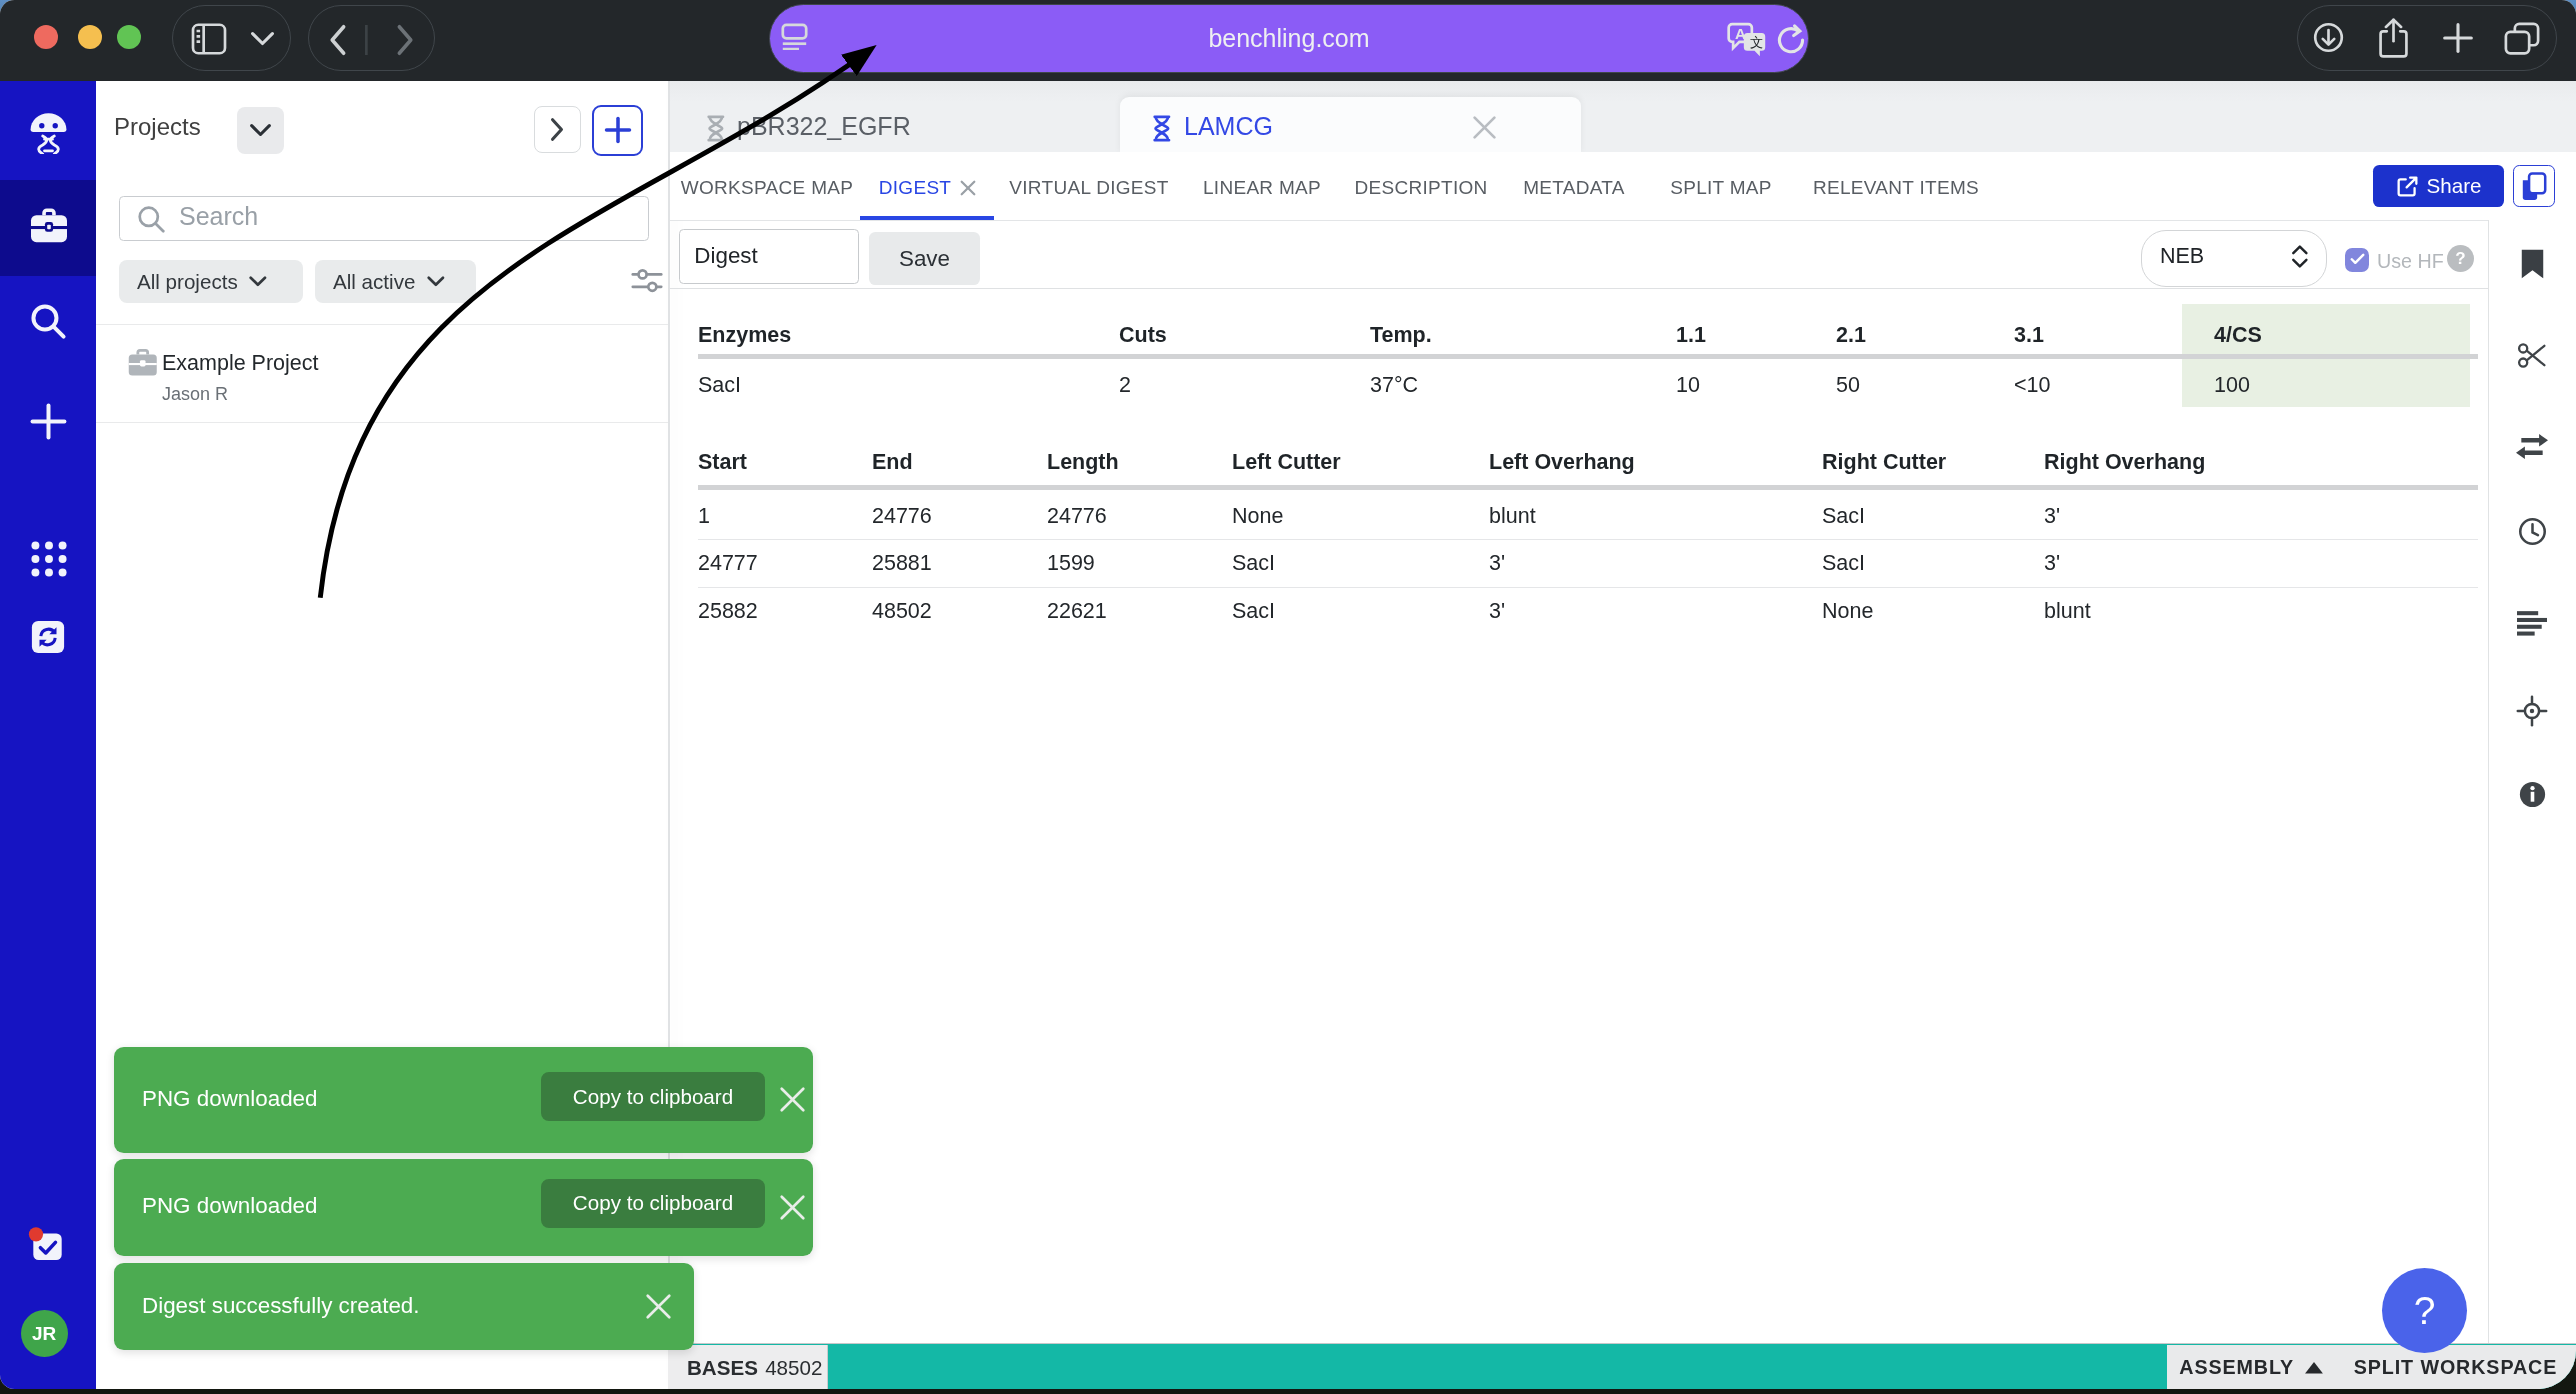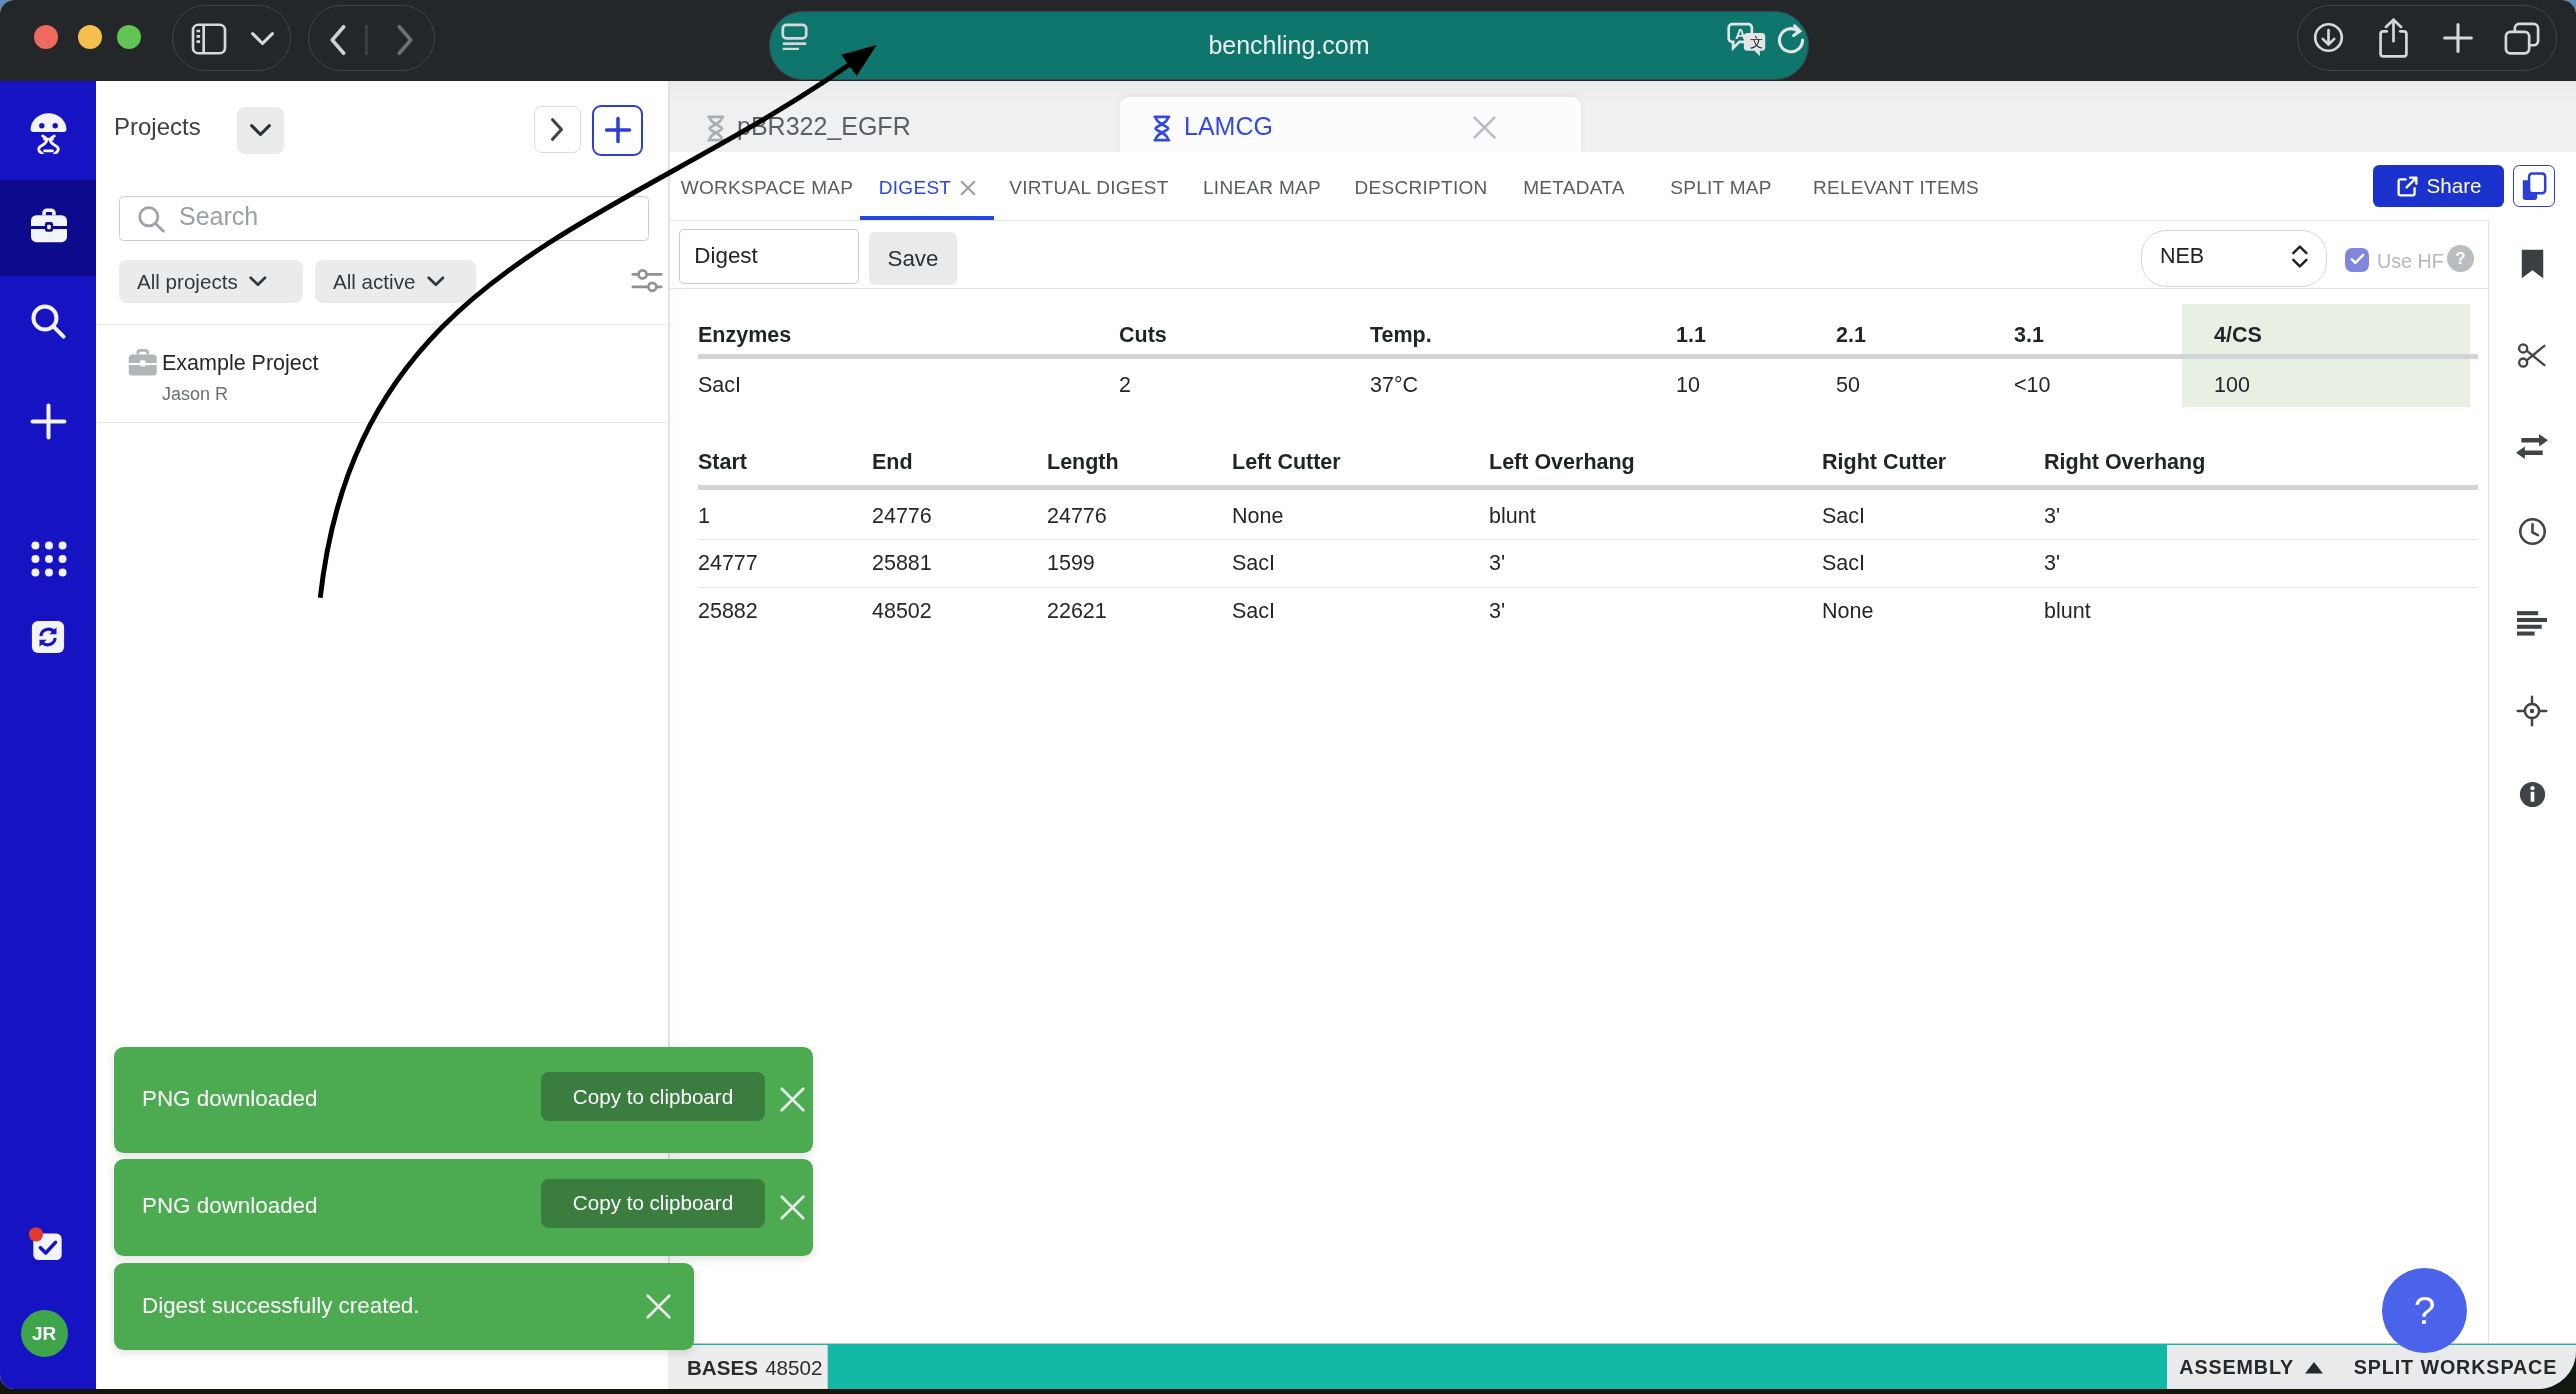--- a/index.html
+++ b/index.html
@@ -4,21 +4,21 @@
 <style>
   * { margin:0; padding:0; box-sizing:border-box; }
   html,body { width:2576px; height:1394px; font-family:"Liberation Sans", sans-serif; }
   body { background:linear-gradient(180deg,#5e8fc4 0px,#47749f 36px,#2a3b4a 179px,#181f18 805px,#131710 1394px); position:relative; }
   .abs { position:absolute; }
   .window { position:absolute; left:0; top:0; width:2576px; height:1389px; border-radius:14.3px 14.3px 38px 14.3px; overflow:hidden; background:#fff; }
   
   .chrome { position:absolute; left:0; top:0; width:2576px; height:81px; background:#23272a; }
   .tl { position:absolute; top:25px; width:24px; height:24px; border-radius:50%; }
   .pill { position:absolute; top:5.4px; height:66px; border:1.8px solid #40464b; border-radius:33px; }
-  .urlbar { position:absolute; left:769px; top:11px; width:1040px; height:69px; background:#0f766e; border:1.8px solid #3f464b; border-radius:35px; }
+  .urlbar { position:absolute; left:769px; top:4px; width:1040px; height:69px; background:#8b5cf6; border:1.8px solid #3f464b; border-radius:35px; }
   .urltext { position:absolute; left:0; top:0; width:100%; height:100%; display:flex; align-items:center; justify-content:center; color:#eef0f1; font-size:25px; }
   
   .sidebar { position:absolute; left:0; top:81px; width:96px; height:1309px; background:#1614c2; }
   .sidesel { position:absolute; left:0; top:99px; width:96px; height:96px; background:#0d0b8d; }
   
   .panel { position:absolute; left:96px; top:81px; width:572px; height:1309px; background:#fff; }
   .panel-edge { position:absolute; left:668px; top:81px; width:1.8px; height:1309px; background:#e0e2e4; box-shadow:5.4px 0 12.5px rgba(0,0,0,0.07); }
   .ptitle { position:absolute; left:114px; top:113px; font-size:24px; color:#404040; font-weight:400; }
   .chevbtn { position:absolute; left:237px; top:107px; width:47px; height:47px; background:#e9eaec; border-radius:8px; }
   .fwdbtn { position:absolute; left:534px; top:106px; width:47px; height:47px; border:1.8px solid #d9dcde; border-radius:8px; background:#fff; }
@@ -34,21 +34,21 @@
   .activetab { position:absolute; left:1120px; top:97px; width:461px; height:56px; background:#fbfcfd; border-radius:9px 9px 0 0; box-shadow:0 -1.8px 7.2px rgba(0,0,0,0.06); }
   .tabtitle { font-size:25px; }
   .subtabs { position:absolute; left:670px; top:152px; width:1906px; height:68px; background:#fff; }
   .subtab { position:absolute; top:177px; transform:translateX(-50%); font-size:19px; letter-spacing:0.3px; color:#585d63; white-space:nowrap; }
   .subtab-line { position:absolute; left:860px; top:216px; width:134px; height:3.6px; background:#2946e4; }
   .hdiv1 { position:absolute; left:670px; top:220px; width:1818px; height:0.9px; background:#e3e5e7; }
   .toolbar-div { position:absolute; left:668px; top:288px; width:1820px; height:0.9px; background:#dfe1e3; }
   .raildiv { position:absolute; left:2488px; top:220px; width:0.9px; height:1123px; background:#e0e2e4; }
   
   .digestinput { position:absolute; left:679px; top:229px; width:180px; height:55px; border:1.8px solid #c7cacd; border-radius:4.5px; background:#fff; }
-  .savebtn { position:absolute; left:869px; top:232px; width:88px; height:53px; background:#e8eaeb; border-radius:6.3px; display:flex; align-items:center; justify-content:center; font-size:22.4px; color:#2b3035; }
+  .savebtn { position:absolute; left:869px; top:232px; width:111px; height:53px; background:#e8eaeb; border-radius:6.3px; display:flex; align-items:center; justify-content:center; font-size:22.4px; color:#2b3035; }
   .nebsel { position:absolute; left:2141px; top:230px; width:186px; height:57px; border:1.8px solid #d3d5d7; border-radius:25px; background:#fff; }
   
   .sharebtn { position:absolute; left:2373px; top:165px; width:131px; height:42px; background:#1c32cc; border-radius:6.3px; display:flex; align-items:center; justify-content:center; gap:8px; color:#fff; font-size:20.6px; font-weight:500; }
   .copybtn2 { position:absolute; left:2513px; top:165px; width:42px; height:42px; background:#fff; border:1.8px solid #2b3fd6; border-radius:6.3px; display:flex; align-items:center; justify-content:center; }
   
   .t1h { position:absolute; top:323px; font-size:21.5px; font-weight:bold; color:#1f2428; }
   .t1d { position:absolute; top:373px; font-size:21.5px; color:#23272b; }
   .greencell { position:absolute; left:2182px; top:304px; width:288px; height:103px; background:#e8f0e3; }
   .t1line { position:absolute; left:698px; top:354px; width:1780px; height:4.5px; background:#d2d3d5; }
   .t2h { position:absolute; top:450px; font-size:21.5px; font-weight:bold; color:#1f2428; }

